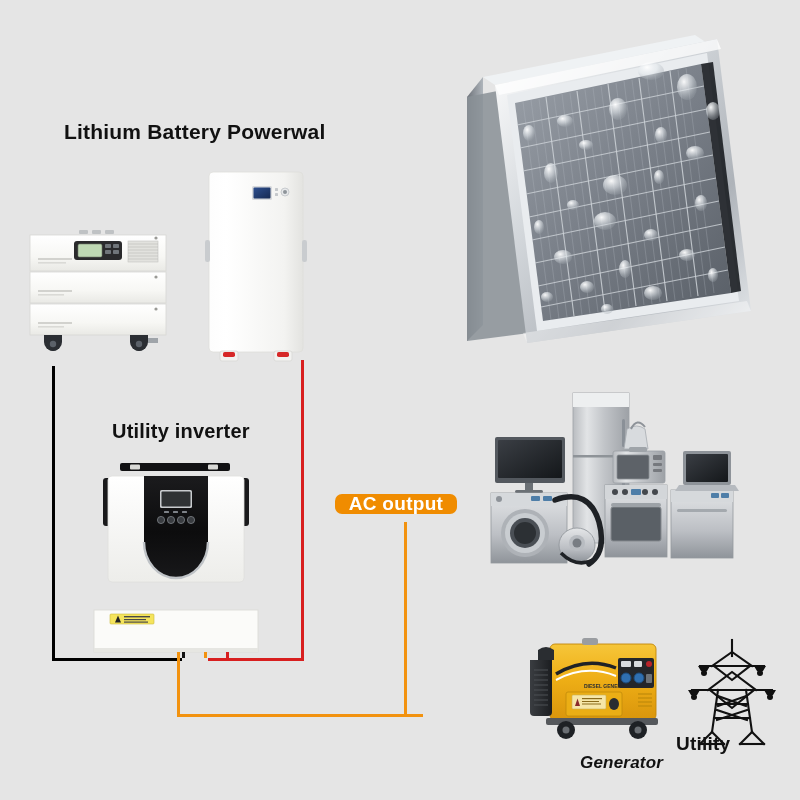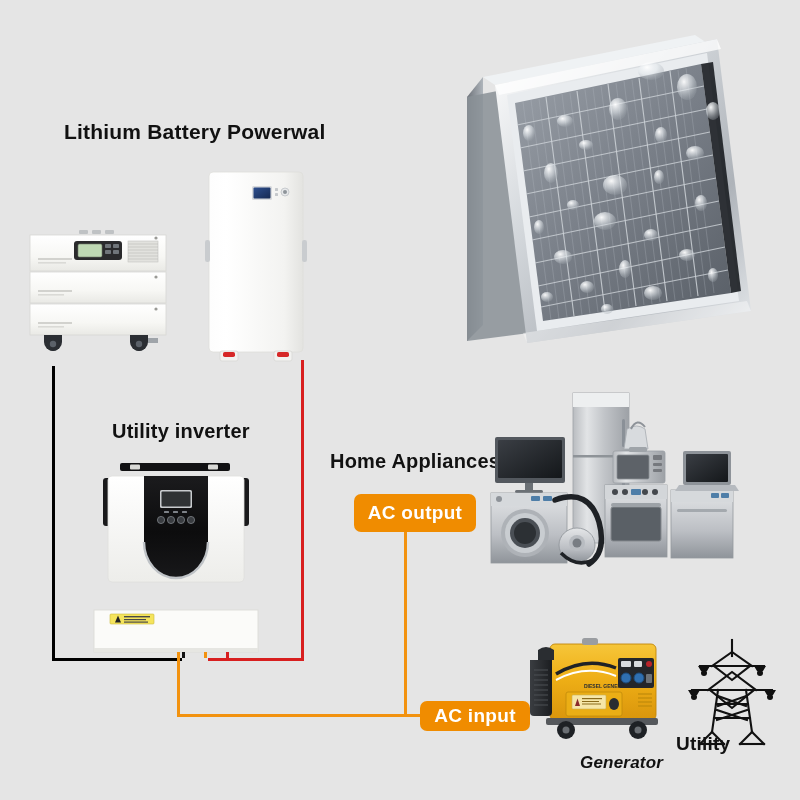--- a/index.html
+++ b/index.html
@@ -35,21 +35,21 @@
     background: #F08C00;
     color: #ffffff;
     font-size: 19px;
     font-weight: 700;
     border-radius: 7px;
     display: flex;
     align-items: center;
     justify-content: center;
     letter-spacing: .3px;
   }
-  #badge-ac-output { left: 354px; top: 494px; width: 122px; height: 38px; }
+  #badge-ac-output { left: 335px; top: 494px; width: 122px; height: 20px; }
   #badge-ac-input  { left: 420px; top: 701px; width: 110px; height: 30px; }
 
   .wire { position: absolute; }
   .wire-v { width: 0; border-left-style: solid; }
   .wire-h { height: 0; border-top-style: solid; }
 
   svg.art { position: absolute; display: block; }
 </style>
 </head>
 <body>
@@ -335,23 +335,21 @@
   <div class="wire wire-v" style="left:301px; top:360px; height:300px; border-left-width:3px; border-left-color:#D81F1F;"></div>
   <div class="wire wire-h" style="left:208px; top:658px; width:96px; border-top-width:3px; border-top-color:#D81F1F;"></div>
 
   <div class="wire wire-v" style="left:177px; top:652px; height:64px; border-left-width:3px; border-left-color:#F2920F;"></div>
 
   <div class="wire wire-h" style="left:177px; top:714px; width:246px; border-top-width:3px; border-top-color:#F2920F;"></div>
 
   <div class="wire wire-v" style="left:404px; top:522px; height:194px; border-left-width:3px; border-left-color:#F2920F;"></div>
 
   <div class="badge" id="badge-ac-output">AC output</div>
-  <div class="badge" id="badge-ac-input">AC input</div>
-
-  <div class="lbl" id="title-appliances">Home Appliances</div>
+
 
   <svg class="art" style="left:485px; top:385px;" width="290" height="185" viewBox="0 0 290 185">
     <defs>
       <linearGradient id="steel" x1="0" y1="0" x2="1" y2="0">
         <stop offset="0%" stop-color="#B9BCC0"></stop>
         <stop offset="25%" stop-color="#E2E4E6"></stop>
         <stop offset="55%" stop-color="#C2C5C9"></stop>
         <stop offset="100%" stop-color="#9DA1A6"></stop>
       </linearGradient>
       <linearGradient id="steelV" x1="0" y1="0" x2="0" y2="1">

